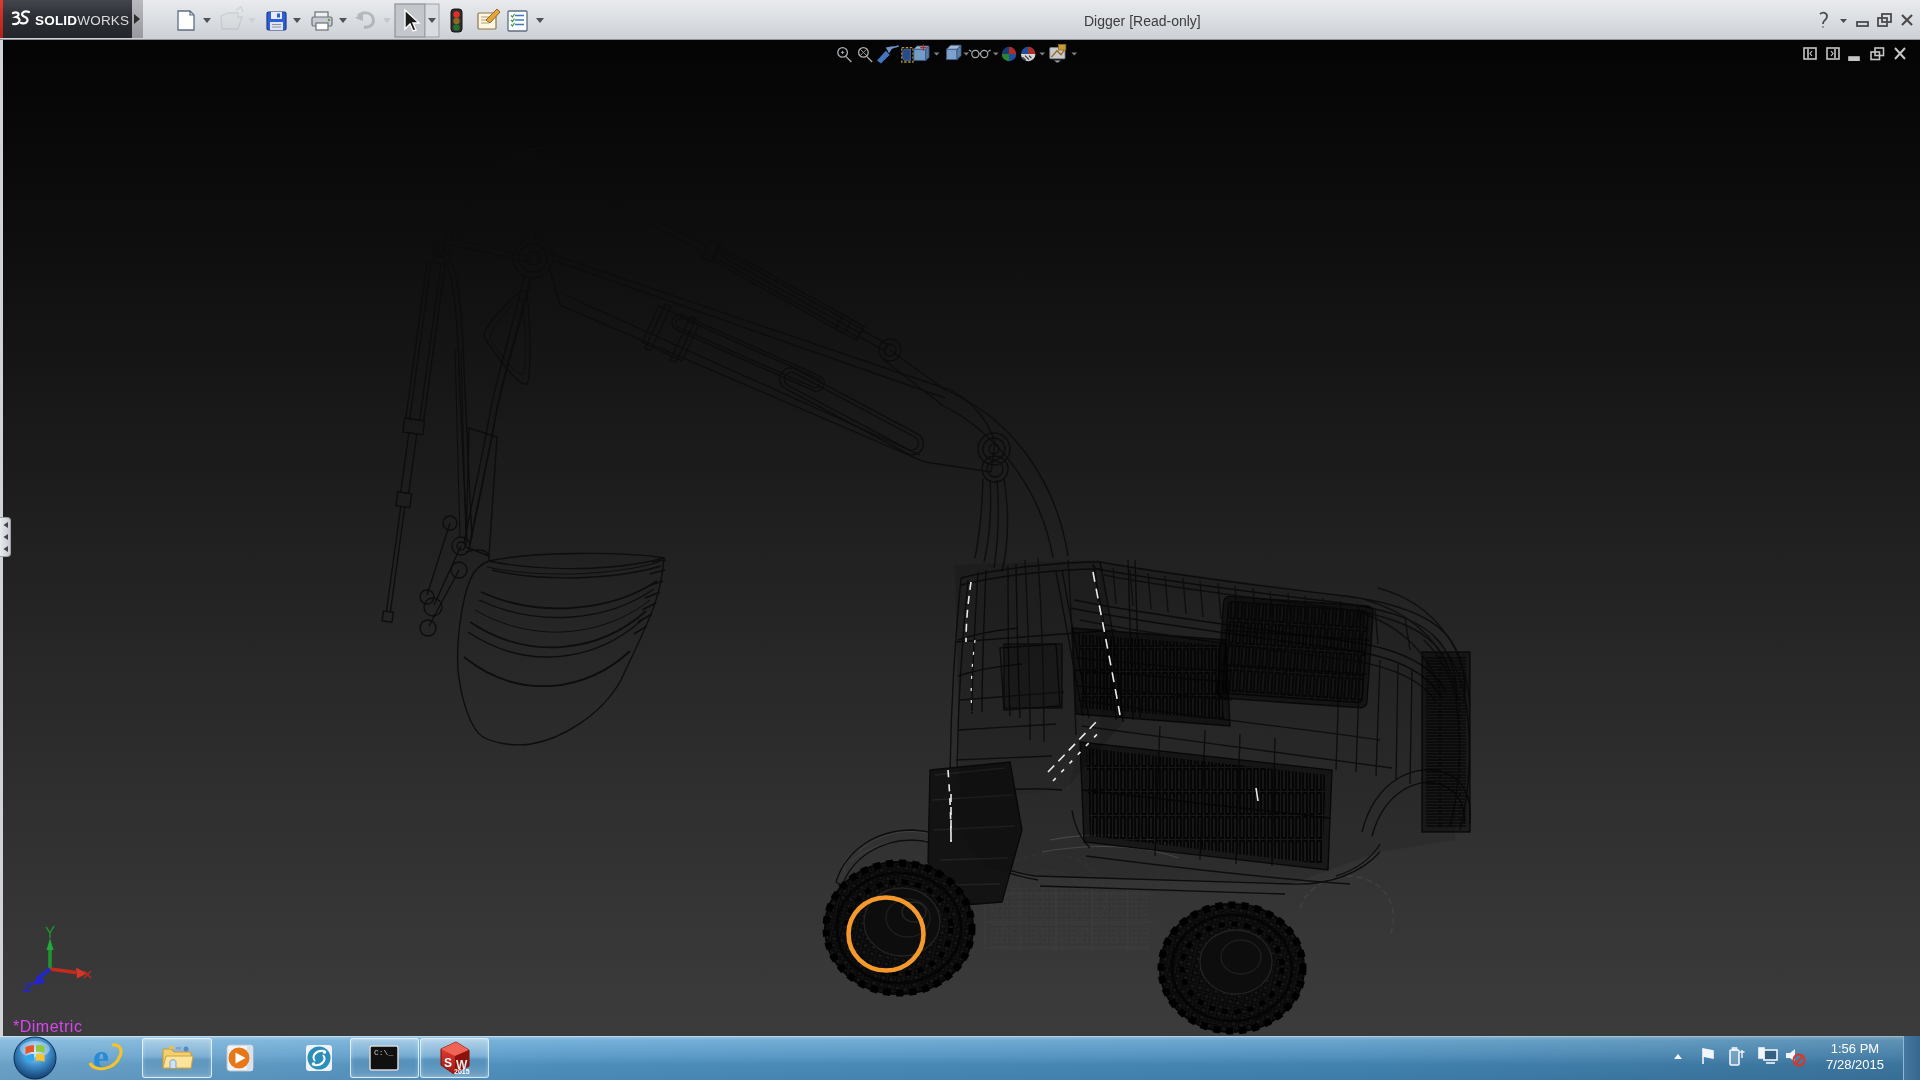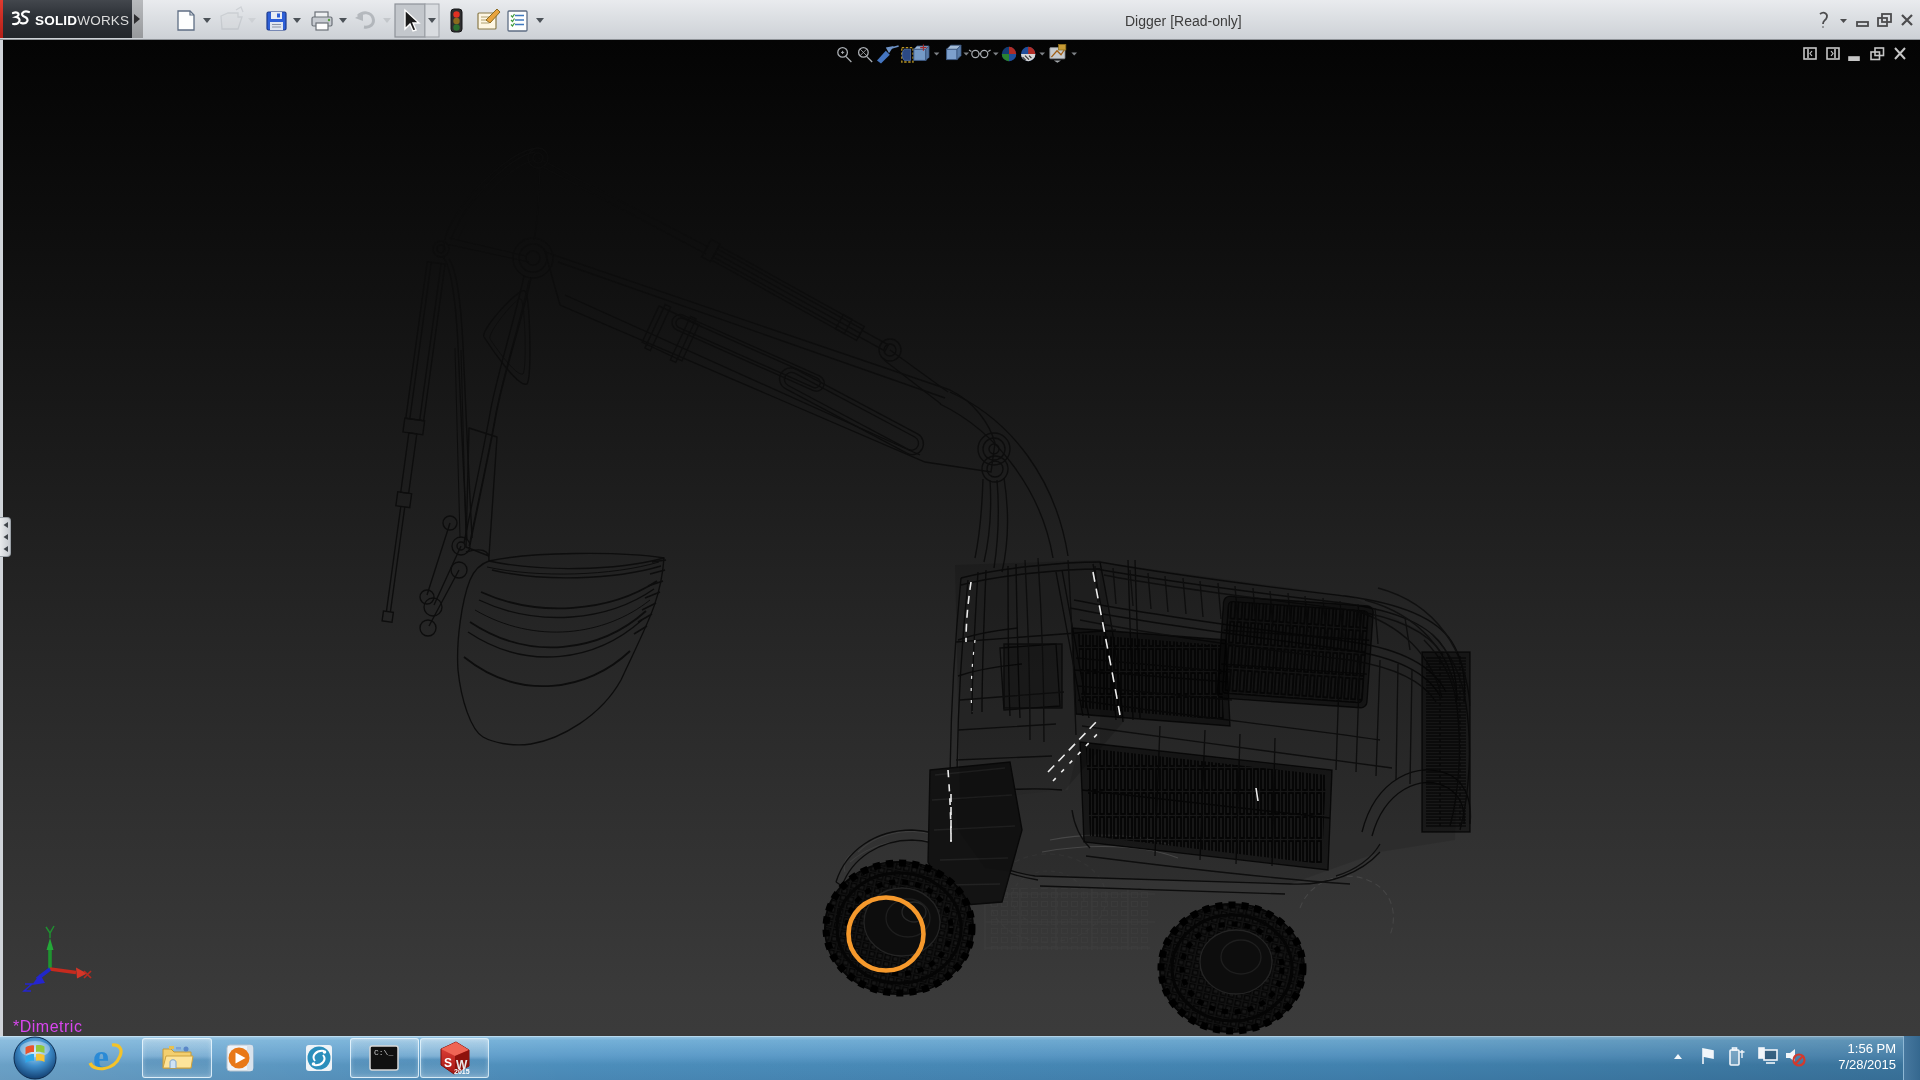--- a/index.html
+++ b/index.html
@@ -40,37 +40,37 @@
   #taskbar { position:absolute; left:0; top:1036px; width:1920px; height:44px;
     background:linear-gradient(#95c4e2 0%, #6fadd6 10%, #5899c8 45%, #4589b8 65%, #4182b1 100%); }
   #taskbar::before { content:""; position:absolute; left:0; top:0; width:100%; height:1px;
     background:#b5d9ef; }
   #taskbar::after { content:""; position:absolute; left:0; top:0; width:100%; height:100%;
     background:linear-gradient(90deg, rgba(255,255,255,0.20) 0%, rgba(255,255,255,0.04) 30%, rgba(0,0,0,0.05) 70%, rgba(0,0,0,0.16) 100%); }
   .tbtn { position:absolute; top:1038px; height:40px; border-radius:3px;
     border:1px solid rgba(235,248,255,0.85);
     background:linear-gradient(rgba(255,255,255,0.30), rgba(255,255,255,0.10) 45%, rgba(40,90,130,0.12) 55%, rgba(255,255,255,0.12));
     box-shadow:inset 0 0 4px rgba(255,255,255,0.3); z-index:3; }
-  #traytime { position:absolute; right:24px; top:1041px; width:82px; text-align:right;
+  #traytime { position:absolute; right:24px; top:1041px; width:82px; text-align:center;
     color:#fff; font-size:13px; line-height:16px; z-index:4; }
   #showdesk { position:absolute; left:1903px; top:1036px; width:17px; height:44px;
     background:linear-gradient(90deg,#47789f,#35688f); border-left:1px solid #8fb8d4; z-index:4; }
 </style>
 </head>
 <body>
 <div id="stage">
 
   <div id="topbar"></div>
   <div id="logoblock"></div>
   <div id="redstrip"></div>
 
   <div id="logotext">SOLID<span class="works">WORKS</span></div>
   <div id="graytab"></div>
   <div id="logoarrow"></div>
-  <div class="ttl" style="left:1125px;">Digger [Read-only]</div>
+  <div class="ttl" style="left:1084px;">Digger [Read-only]</div>
 
   <svg id="tbicons" style="position:absolute;left:0;top:0;z-index:2;" width="1920" height="40" viewBox="0 0 1920 40">
 
     <g stroke="#fff" stroke-width="2.2" fill="none" stroke-linecap="round">
       <path d="M13,13 C18,11 21,15 16,17 C22,18 20,25 13,24"></path>
       <path d="M29,12 C23,10 19,15 25,17 C30,19 27,25 21,23"></path>
     </g>
 
     <g>
       <path d="M178,11 L190,11 L194,15 L194,30 L178,30 Z" fill="#fdfefe" stroke="#5f6e84" stroke-width="1.3"></path>

